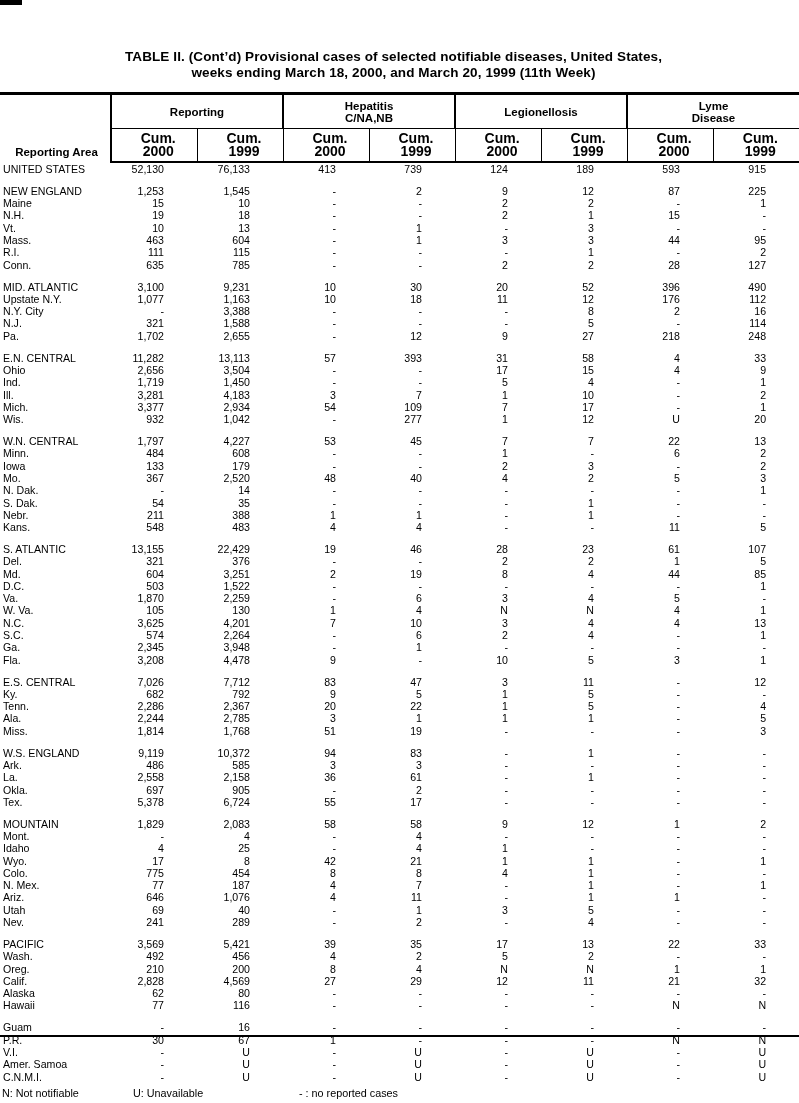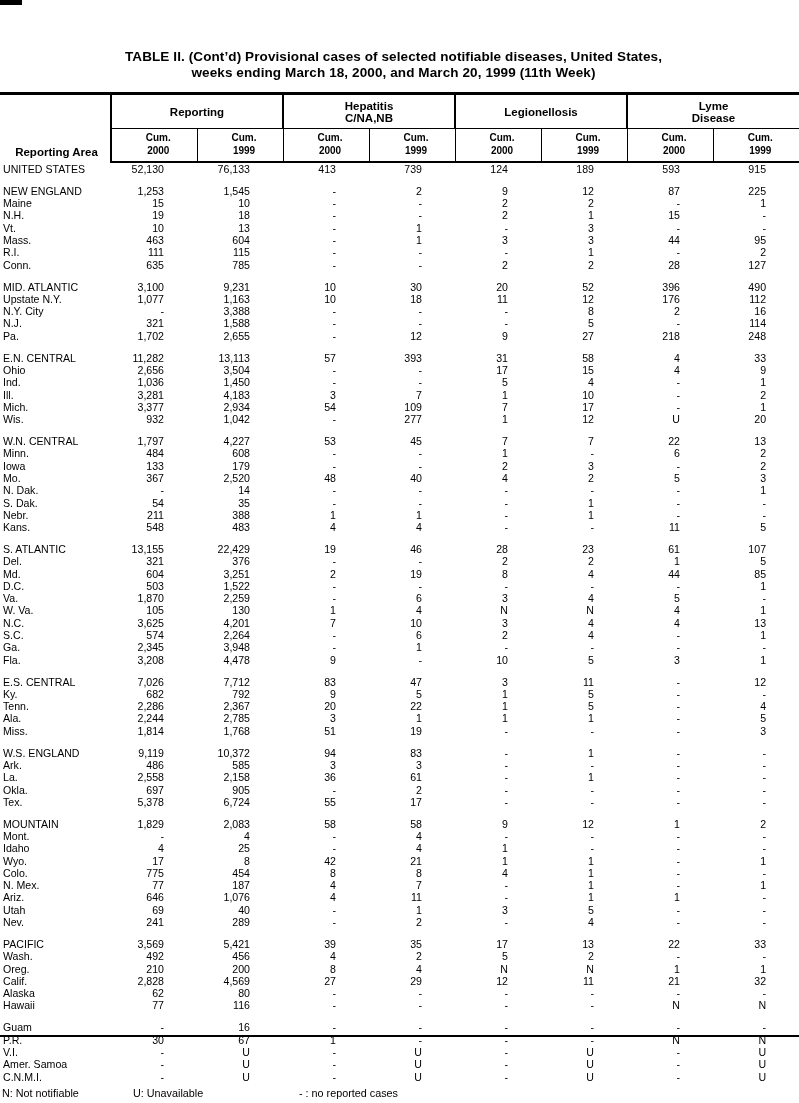--- a/index.html
+++ b/index.html
@@ -33,21 +33,21 @@
     padding: 0 0 4px 3px; font-size: 11.5px;
     border-right: 2px solid #000;
   }
   th.group {
     height: 33px; text-align: center; vertical-align: middle;
     font-size: 11.5px; line-height: 12px; white-space: pre-line;
     border-left: 2px solid #000;
     border-bottom: 1.5px solid #000;
   }
   th.sub {
-    text-align: center; font-size: 10px; line-height: 12.5px;
+    text-align: center; font-size: 14px; line-height: 12.5px;
     white-space: pre-line; padding: 3px 0 4px 8px;
     border-left: 1.5px solid #000;
     border-bottom: 2.5px solid #000;
   }
 
   tbody td {
     font-size: 10.6px; line-height: 12.3px; padding: 0;
     white-space: nowrap; overflow: hidden;
   }
   td.area { text-align: left; padding-left: 3px; }
@@ -276,21 +276,21 @@
           <td class="val">3,504</td>
           <td class="val">-</td>
           <td class="val">-</td>
           <td class="val">17</td>
           <td class="val">15</td>
           <td class="val">4</td>
           <td class="val">9</td>
         </tr>
         <tr>
           <td class="area">Ind.</td>
-          <td class="val">1,036</td>
+          <td class="val">1,719</td>
           <td class="val">1,450</td>
           <td class="val">-</td>
           <td class="val">-</td>
           <td class="val">5</td>
           <td class="val">4</td>
           <td class="val">-</td>
           <td class="val">1</td>
         </tr>
         <tr>
           <td class="area">Ill.</td>

